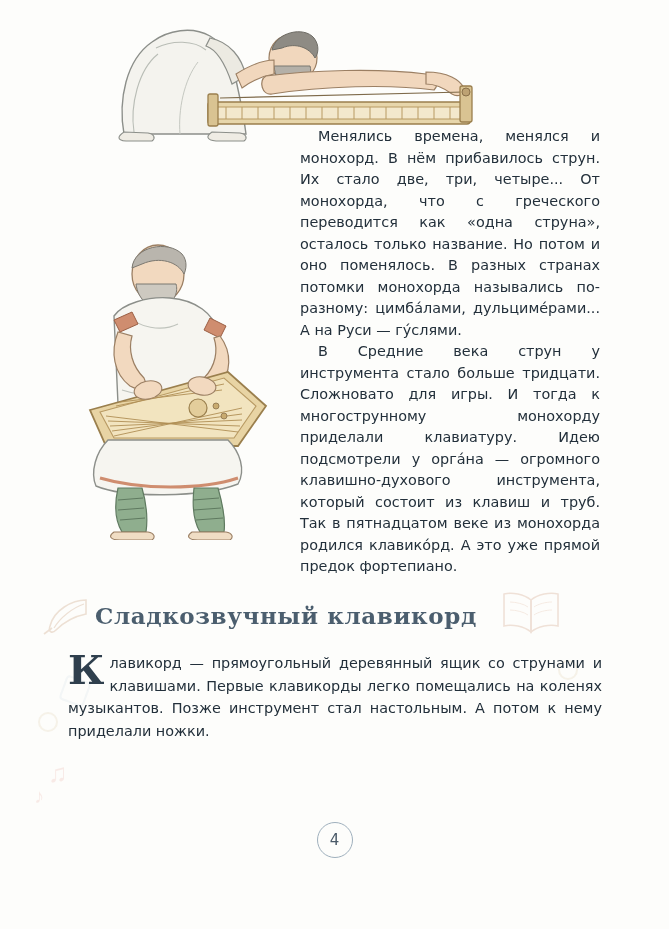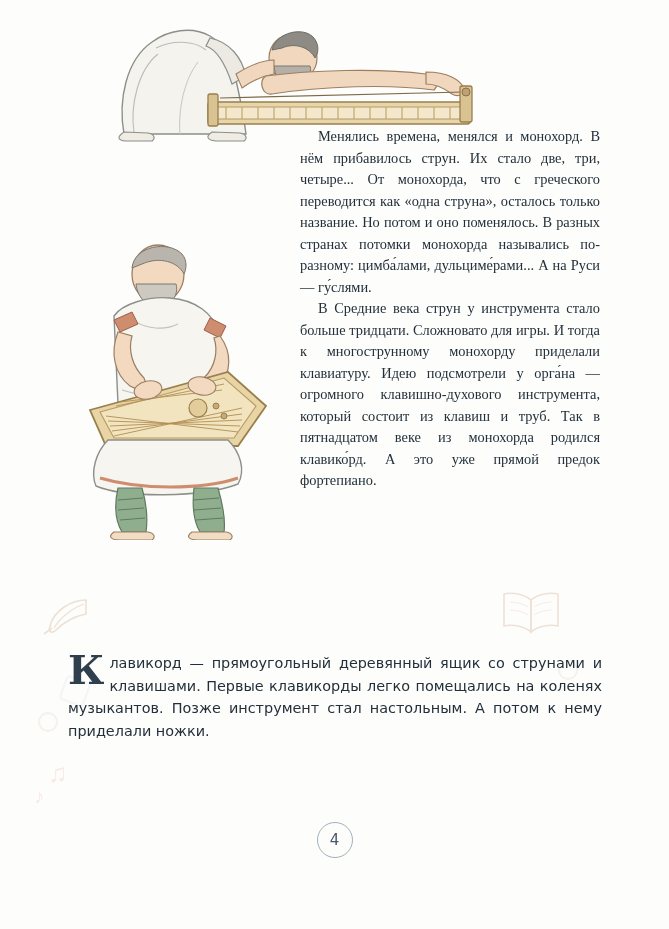--- a/index.html
+++ b/index.html
@@ -69,21 +69,20 @@
     width: 300px;
     font-size: 14.4px;
     line-height: 21.5px;
     color: #23303b;
     text-align: justify;
     font-family: "DejaVu Sans", sans-serif;
   }
   .text-col p {
     margin: 0;
     text-indent: 18px;
-    font-family: Liberation Serif, serif;
   }
 
   .full-col {
     position: absolute;
     left: 68px;
     top: 652px;
     width: 534px;
     font-size: 14.4px;
     line-height: 22.5px;
     color: #23303b;
@@ -274,20 +273,21 @@
   </div>
 
   <div class="heading-deco-left">
     <svg viewBox="0 0 48 40" width="48" height="40" xmlns="http://www.w3.org/2000/svg">
       <path d="M44 4 C30 4 12 14 8 30 C6 36 10 38 14 34 C22 26 34 20 44 18 Z" fill="none" stroke="#e0c9b5" stroke-width="1.6"></path>
       <path d="M42 8 C30 12 18 22 12 32" fill="none" stroke="#e0c9b5" stroke-width="1.2"></path>
       <path d="M10 32 L2 38" stroke="#e0c9b5" stroke-width="1.6"></path>
     </svg>
   </div>
 
+  <div class="section-heading">Сладкозвучный клавикорд</div>
 
   <div class="heading-deco-right">
     <svg viewBox="0 0 66 50" width="66" height="50" xmlns="http://www.w3.org/2000/svg">
       <path d="M33 14 C26 8 14 6 6 8 L6 40 C14 38 26 40 33 46 Z" fill="none" stroke="#e7cfc0" stroke-width="1.6"></path>
       <path d="M33 14 C40 8 52 6 60 8 L60 40 C52 38 40 40 33 46 Z" fill="none" stroke="#e7cfc0" stroke-width="1.6"></path>
       <path d="M33 14 L33 46" stroke="#e7cfc0" stroke-width="1.2"></path>
       <path d="M12 16 C18 16 26 18 30 21" fill="none" stroke="#f0ded2" stroke-width="1"></path>
       <path d="M12 24 C18 24 26 26 30 29" fill="none" stroke="#f0ded2" stroke-width="1"></path>
       <path d="M54 16 C48 16 40 18 36 21" fill="none" stroke="#f0ded2" stroke-width="1"></path>
       <path d="M54 24 C48 24 40 26 36 29" fill="none" stroke="#f0ded2" stroke-width="1"></path>

